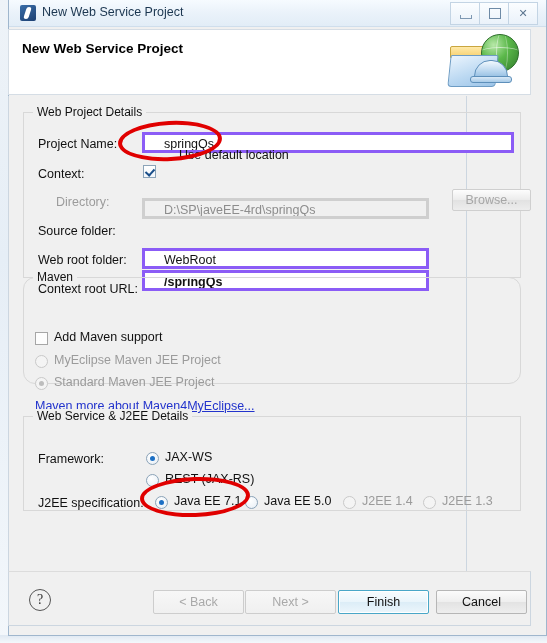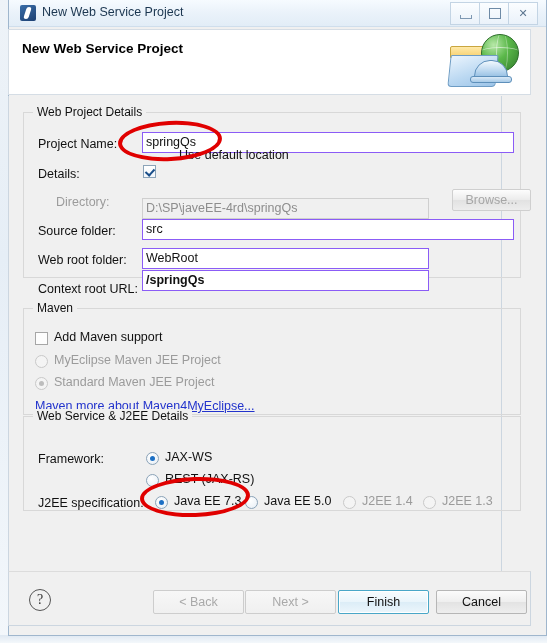--- a/index.html
+++ b/index.html
@@ -176,21 +176,21 @@
     position: absolute; left: 22px; top: 43px;
     width: 40px; height: 5px;
     background: linear-gradient(180deg,#d9e9f7 0%, #a8cbe8 100%);
     border: 1px solid #5d8fba;
     border-radius: 3px;
   }
 
   
   .content {
     position: absolute; left: 8px; top: 97px;
-    width: 494px; height: 475px;
+    width: 459px; height: 475px;
     background: #f0f0f0;
     border-left: 1px solid #ccd6e0;
     border-right: 1px solid #ccd6e0;
     box-sizing: border-box;
   }
 
   
   .group {
     position: absolute;
     border: 1px solid #d8d8d8;
@@ -199,40 +199,40 @@
   .group-title {
     position: absolute;
     top: -8px; left: 9px;
     background: #f0f0f0;
     padding: 0 4px;
     font-size: 12px;
     color: #111;
     white-space: nowrap;
   }
   #grp-webproject { left: 14px; top: 16px; width: 498px; height: 166px; }
-  #grp-maven      { left: 14px; top: 212px; width: 498px; height: 107px; }
+  #grp-maven      { left: 14px; top: 181px; width: 498px; height: 107px; border-radius: 12px; }
   #grp-ws         { left: 14px; top: 320px; width: 498px; height: 95px; }
 
   
   .lbl {
     position: absolute;
     font-size: 12.5px;
     color: #111;
     white-space: nowrap;
   }
   .lbl.dim { color: #9b9b9b; }
 
   .tbox {
     position: absolute;
     background: #ffffff;
-    border: 1px solid #8b5cf6;
+    border: 3px solid #8b5cf6;
     box-sizing: border-box;
     height: 21px;
     line-height: 19px;
-    padding-left: 3px;
+    padding-left: 19px;
     font-size: 12.5px;
     color: #111;
     overflow: hidden;
     white-space: nowrap;
   }
   .tbox.disabled {
     background: #f0f0f0;
     border-color: #cfcfcf;
     color: #8d8d8d;
   }
@@ -384,30 +384,29 @@
 
   <div class="content" style="left:-1px;top:96px;">
 
     <div class="group" id="grp-webproject">
       <span class="group-title">Web Project Details</span>
     </div>
 
     <div class="lbl" style="left:29px;top:41px;">Project Name:</div>
     <div class="tbox" style="left:133px;top:36px;width:372px;">springQs</div>
 
-    <div class="lbl" style="left:29px;top:71px;">Details:</div>
+    <div class="lbl" style="left:29px;top:71px;">Context:</div>
     <div class="cb checked" style="left:134px;top:69px;"></div>
     <div class="lbl" style="left:154px;top:52px;margin-left:16px;">Use default location</div>
 
     <div class="lbl dim" style="left:47px;top:99px;">Directory:</div>
     <div class="tbox disabled" style="left:133px;top:94px;width:287px;margin-top:8px;">D:\SP\javeEE-4rd\springQs</div>
     <div class="btn disabled" style="left:426px;top:93px;width:79px;margin-left:17px;">Browse...</div>
 
     <div class="lbl" style="left:29px;top:128px;">Source folder:</div>
-    <div class="tbox" style="left:133px;top:123px;width:372px;">src</div>
 
     <div class="lbl" style="left:29px;top:157px;">Web root folder:</div>
     <div class="tbox" style="left:133px;top:152px;width:287px;">WebRoot</div>
 
     <div class="lbl" style="left:29px;top:186px;">Context root URL:</div>
     <div class="tbox" style="left:133px;top:174px;width:287px;font-weight:bold;">/springQs</div>
 
     <div class="group" id="grp-maven">
       <span class="group-title">Maven</span>
     </div>
@@ -430,21 +429,21 @@
     <div class="lbl" style="left:29px;top:356px;">Framework:</div>
     <div class="rb sel" style="left:137px;top:356px;"></div>
     <div class="lbl" style="left:156px;top:354px;">JAX-WS</div>
 
     <div class="rb" style="left:137px;top:378px;"></div>
     <div class="lbl" style="left:156px;top:376px;">REST (JAX-RS)</div>
 
     <div class="lbl" style="left:29px;top:400px;">J2EE specification:</div>
 
     <div class="rb sel" style="left:146px;top:400px;"></div>
-    <div class="lbl" style="left:165px;top:398px;">Java EE 7.3</div>
+    <div class="lbl" style="left:165px;top:398px;">Java EE 7.1</div>
 
     <div class="rb" style="left:236px;top:400px;"></div>
     <div class="lbl" style="left:255px;top:398px;">Java EE 5.0</div>
 
     <div class="rb dim" style="left:334px;top:400px;"></div>
     <div class="lbl dim" style="left:353px;top:398px;">J2EE 1.4</div>
 
     <div class="rb dim" style="left:414px;top:400px;"></div>
     <div class="lbl dim" style="left:433px;top:398px;">J2EE 1.3</div>
 

